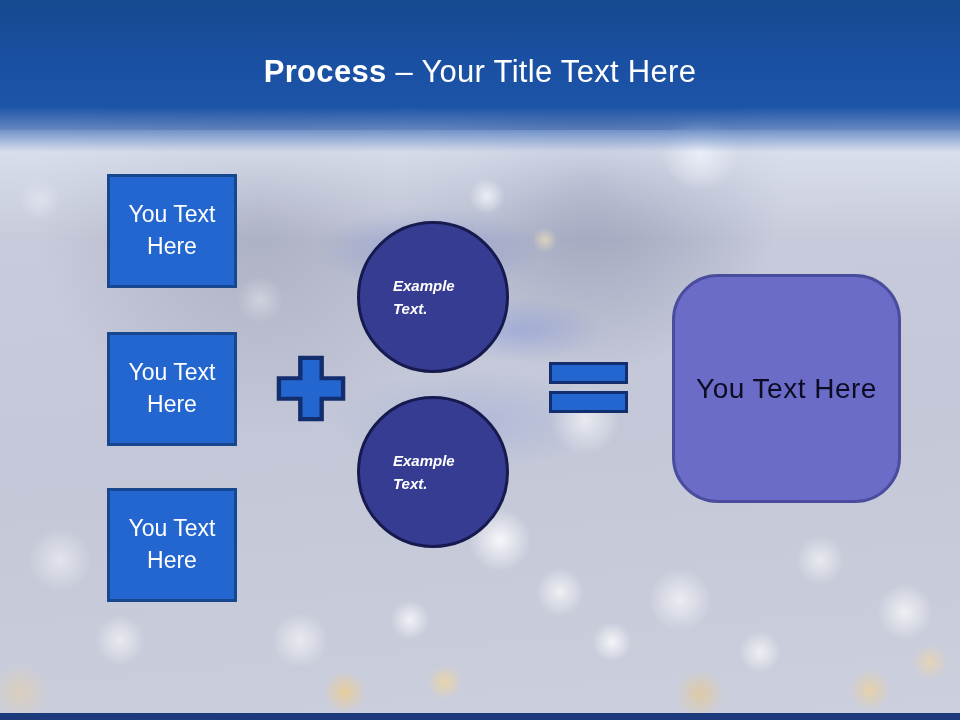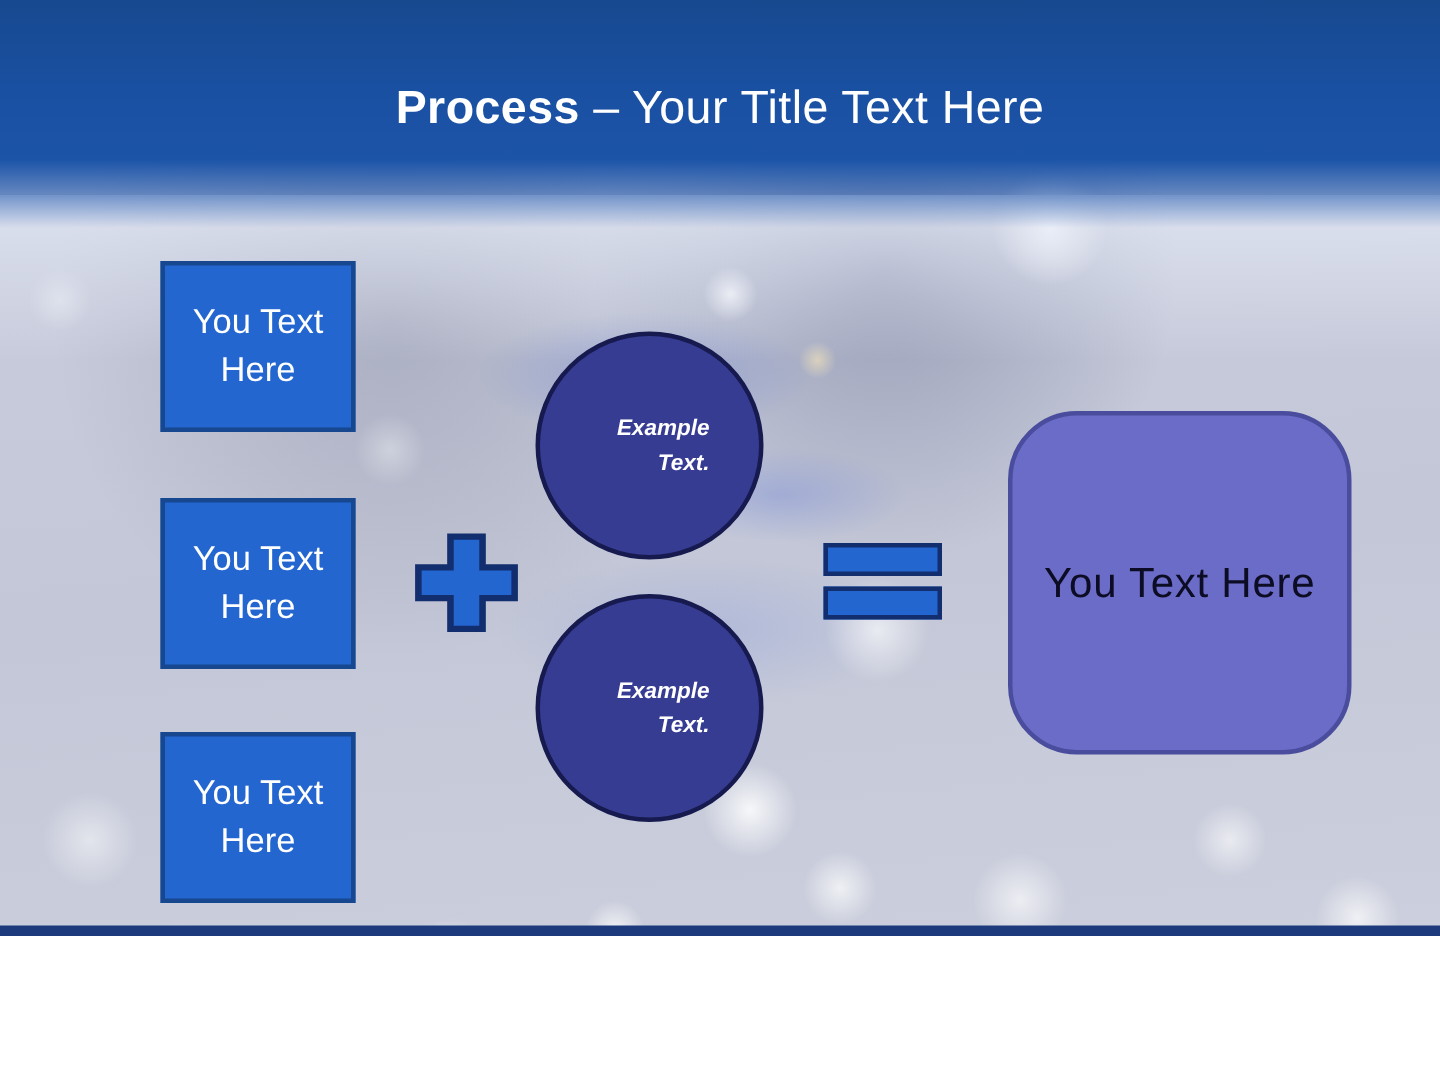--- a/index.html
+++ b/index.html
@@ -1,21 +1,21 @@
 <!DOCTYPE html>
 <html><head>
 <meta charset="utf-8">
 <style>
   * { margin: 0; padding: 0; box-sizing: border-box; }
   html, body { width: 960px; height: 720px; }
   body { font-family: "Liberation Sans", "DejaVu Sans", sans-serif; overflow: hidden; }
 
   .slide {
     position: relative;
-    width: 960px; height: 624px;
+    width: 960px; height: 720px;
     overflow: hidden;
     background: #c5c9da;
   }
 
   
   .bokeh-bg {
     position: absolute; inset: 0;
     background:
       radial-gradient(circle 55px at 700px 152px, rgba(255,255,255,0.95), rgba(255,255,255,0) 70%),
       radial-gradient(circle 26px at 487px 196px, rgba(255,255,255,0.8), rgba(255,255,255,0) 70%),
@@ -80,21 +80,21 @@
   .sq-3 { top: 488px; }
   .sq-box .sq-label { width: 105px; }
 
   .plus-wrap { position: absolute; left: 276px; top: 355px; width: 70px; height: 67px; }
 
   .circle {
     position: absolute; left: 357px; width: 152px; height: 152px;
     border-radius: 50%;
     background: #373c93; border: 3px solid #161a4e;
     display: flex; align-items: center; justify-content: center;
-    text-align: right; color: #ffffff;
+    text-align: left; color: #ffffff;
     font-size: 15px; font-weight: bold; font-style: italic; line-height: 1.55;
   }
   .circle-1 { top: 221px; }
   .circle-2 { top: 396px; }
   .circle .circle-label { width: 80px; }
 
   .equals-wrap { position: absolute; left: 549px; top: 362px; width: 79px; height: 52px; }
   .eq-bar {
     position: absolute; left: 0; width: 79px; height: 22px;
     background: #2366d0; border: 3px solid #132e6e;

